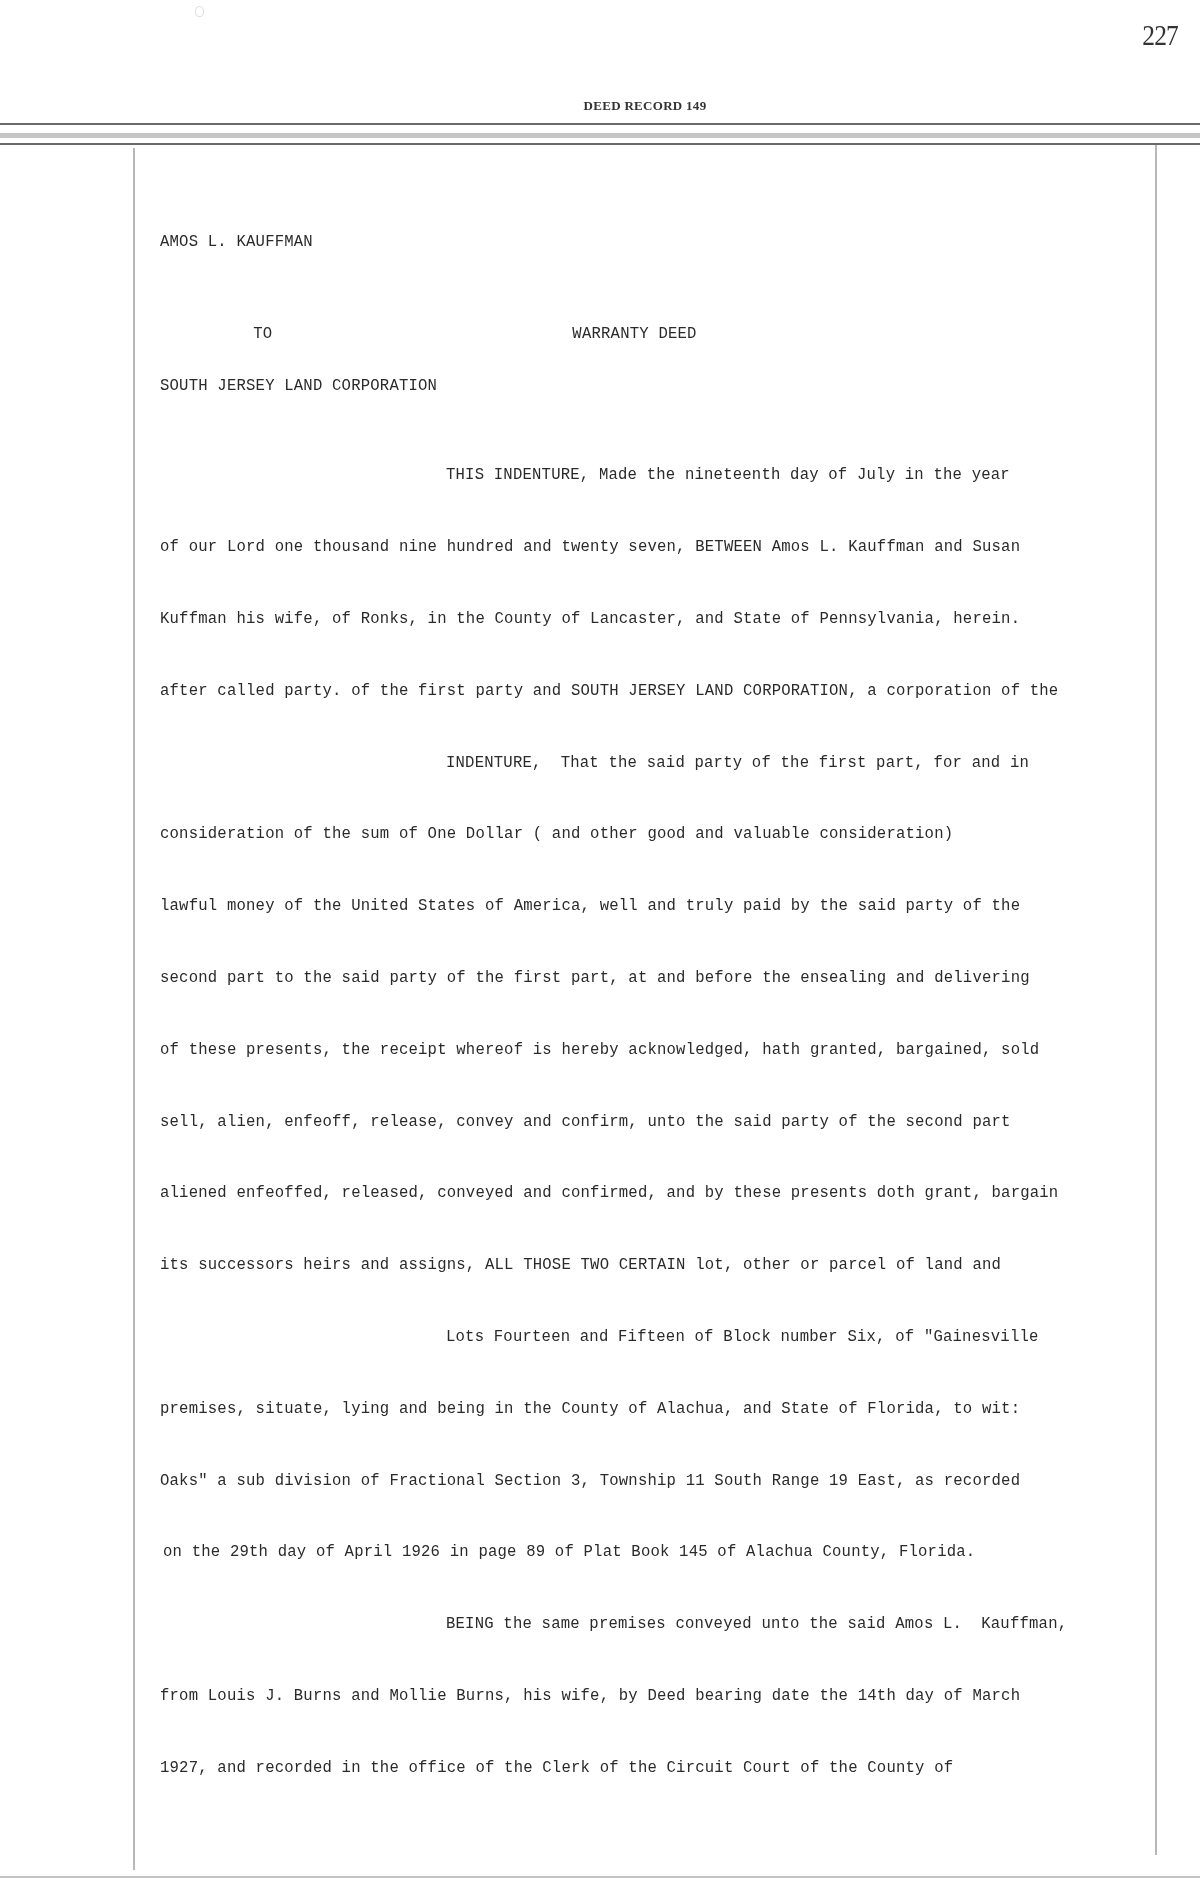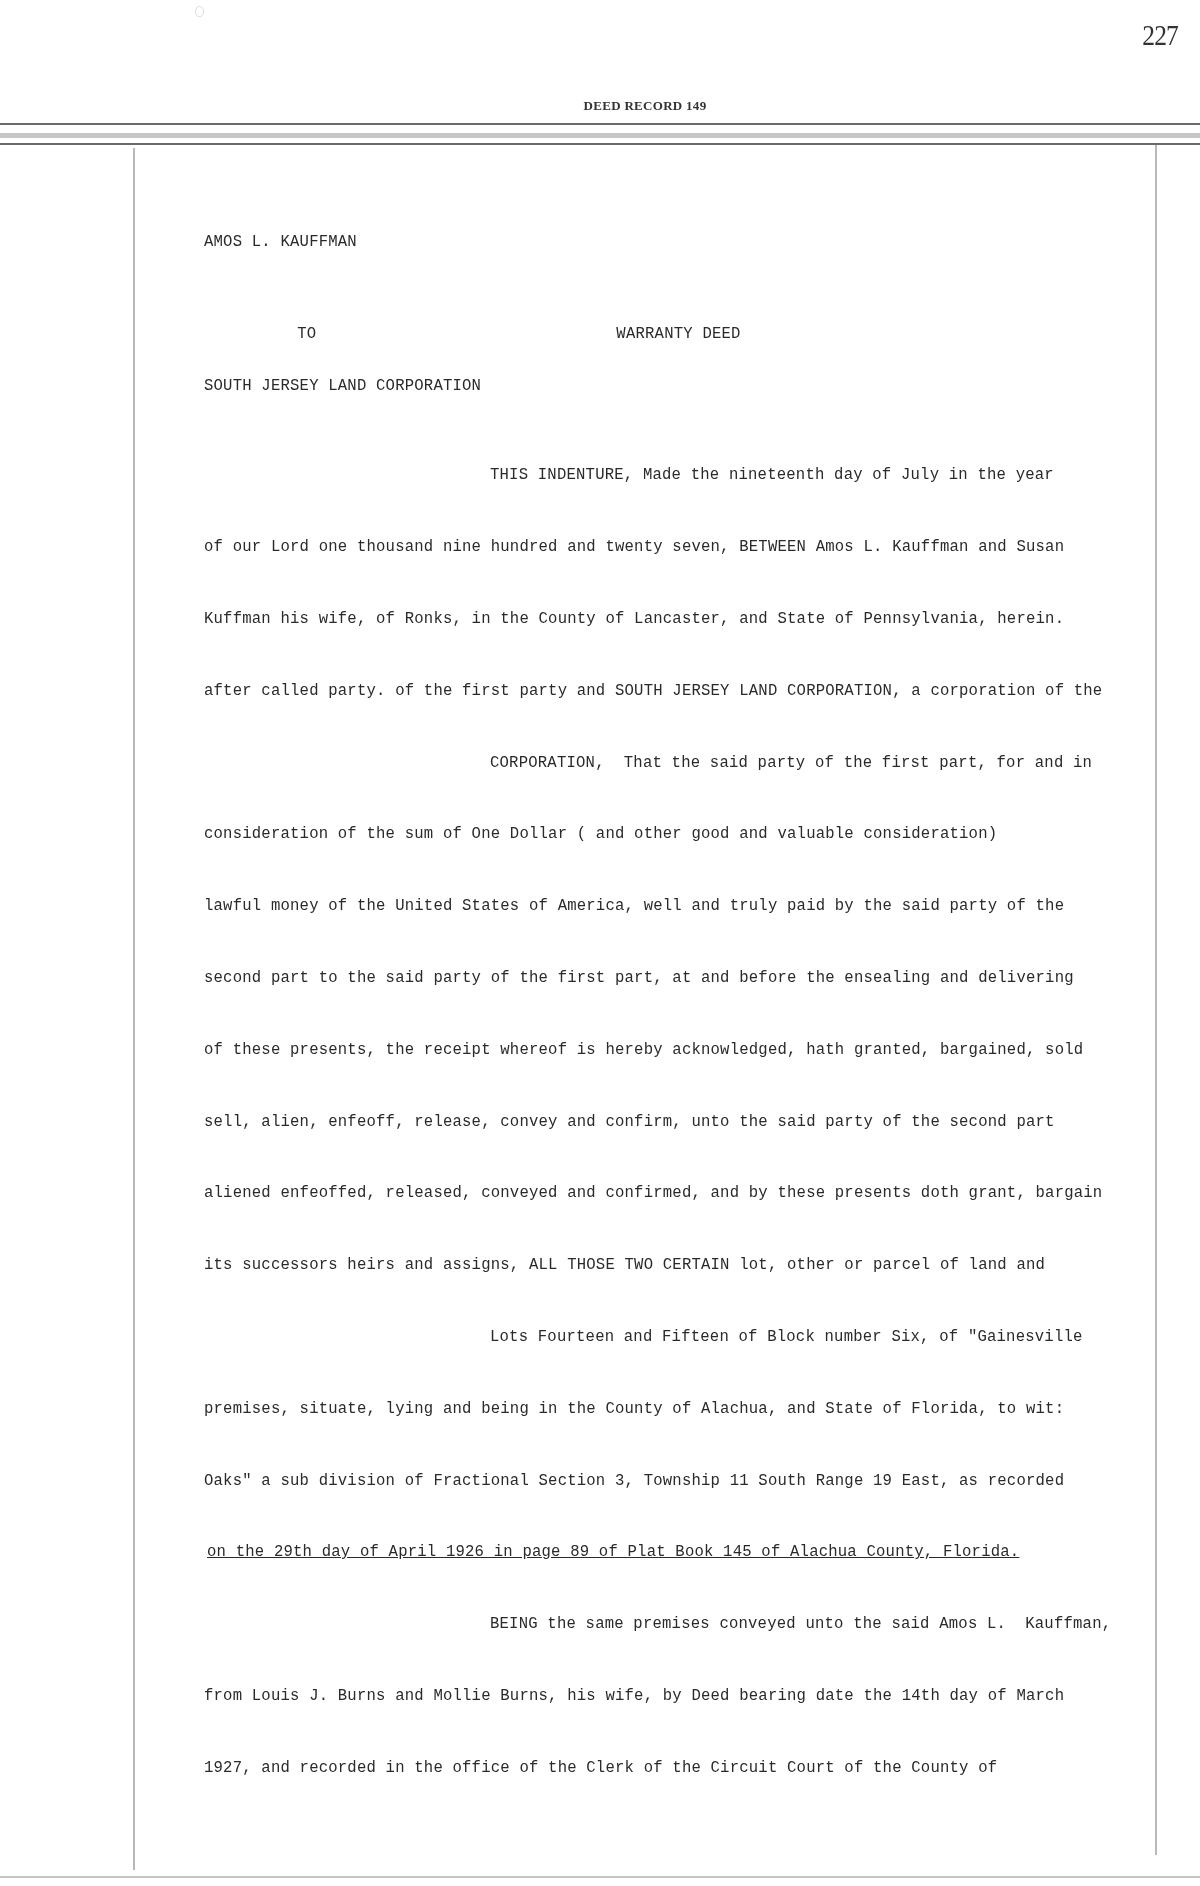--- a/index.html
+++ b/index.html
@@ -75,25 +75,24 @@
       left: 160px;
       top: 196px;
       width: 1010px;
       font-size: 15.6px;
       letter-spacing: 0.2px;
       white-space: pre;
     }
     .line {
       height: 35.8px;
       line-height: 20px;
-      margin-left: 44px;
     }
     .indent { padding-left: 286px; }
     .party-to { padding-left: 55px; text-align: center; }
-    .shift { padding-left: 3px; text-decoration: underline; }
+    .shift { padding-left: 3px; }
   </style>
 </head>
 <body>
 
 <div class="smudge"></div>
 <div class="page-number">227</div>
 <div class="record-title">DEED RECORD 149</div>
 
 <div class="rule rule-top"></div>
 <div class="rule rule-mid"></div>
@@ -107,21 +106,21 @@
   <div class="line">AMOS L. KAUFFMAN</div>
   <div class="line">
     <span class="party-to">TO</span><span style="padding-left:300px">WARRANTY DEED</span>
   </div>
   <div class="line">SOUTH JERSEY LAND CORPORATION</div>
 
   <div class="line indent">THIS INDENTURE, Made the nineteenth day of July in the year</div>
   <div class="line">of our Lord one thousand nine hundred and twenty seven, BETWEEN Amos L. Kauffman and Susan</div>
   <div class="line">Kuffman his wife, of Ronks, in the County of Lancaster, and State of Pennsylvania, herein.</div>
   <div class="line">after called party. of the first party and SOUTH JERSEY LAND CORPORATION, a corporation of the</div>
-  <div class="line indent">CORPORATION,  That the said party of the first part, for and in</div>
+  <div class="line indent">INDENTURE,  That the said party of the first part, for and in</div>
   <div class="line">consideration of the sum of One Dollar ( and other good and valuable consideration)</div>
   <div class="line">lawful money of the United States of America, well and truly paid by the said party of the</div>
   <div class="line">second part to the said party of the first part, at and before the ensealing and delivering</div>
   <div class="line">of these presents, the receipt whereof is hereby acknowledged, hath granted, bargained, sold</div>
   <div class="line">sell, alien, enfeoff, release, convey and confirm, unto the said party of the second part</div>
   <div class="line">aliened enfeoffed, released, conveyed and confirmed, and by these presents doth grant, bargain</div>
   <div class="line">its successors heirs and assigns, ALL THOSE TWO CERTAIN lot, other or parcel of land and</div>
   <div class="line indent">Lots Fourteen and Fifteen of Block number Six, of "Gainesville</div>
   <div class="line">premises, situate, lying and being in the County of Alachua, and State of Florida, to wit:</div>
   <div class="line">Oaks" a sub division of Fractional Section 3, Township 11 South Range 19 East, as recorded</div>

